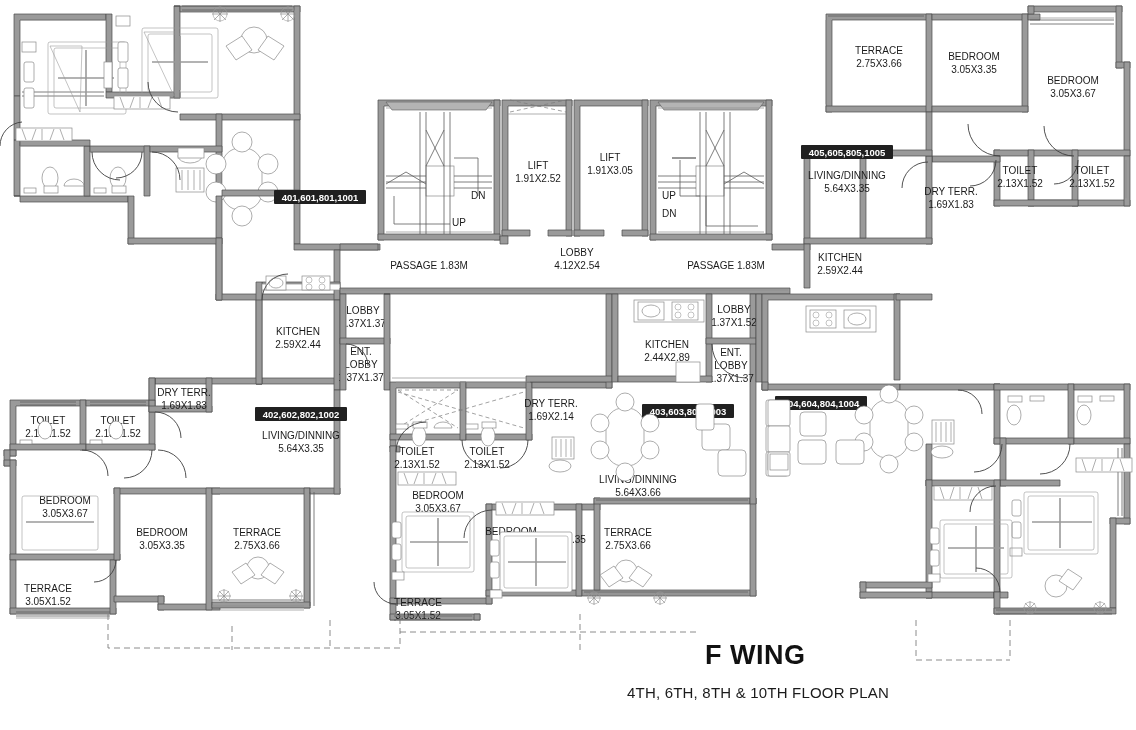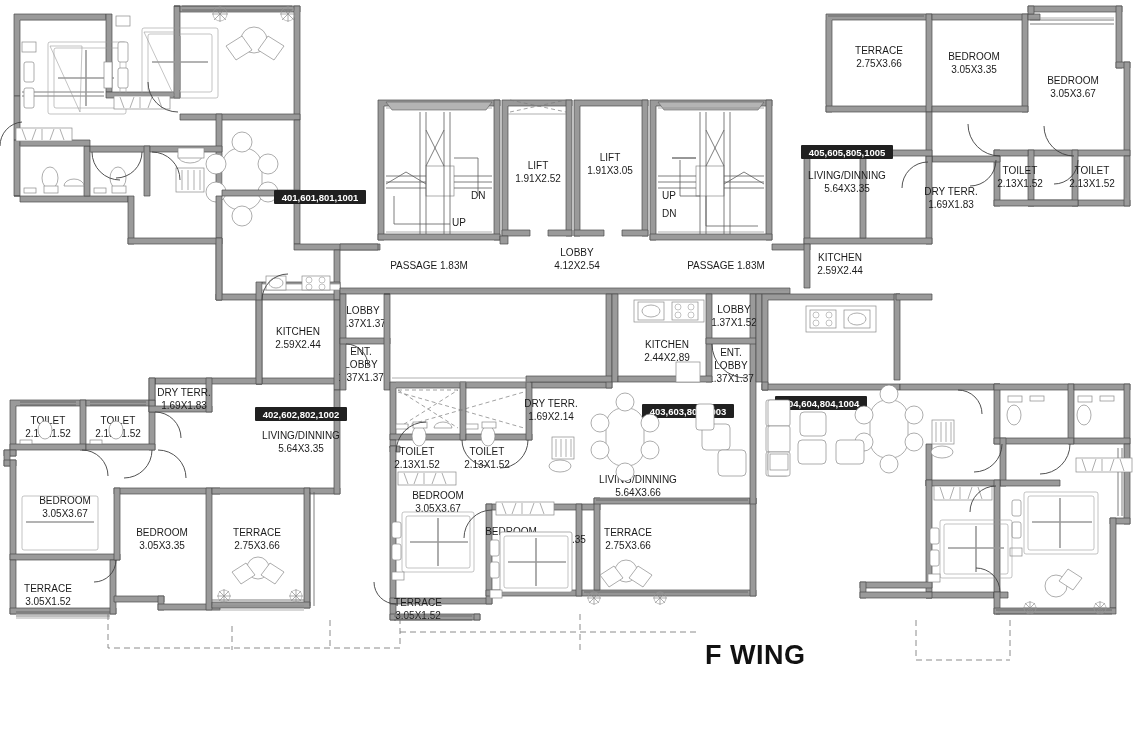--- a/index.html
+++ b/index.html
@@ -743,15 +743,16 @@
     <path class="wall" d="M149,378 L155,378 L155,400 L149,400 Z"></path>
     <path class="wall" d="M256,300 L262,300 L262,384 L256,384 Z"></path>
     <path class="wall" d="M762,382 L768,382 L768,390 L762,390 Z"></path>
     <path class="wall" d="M896,294 L932,294 L932,300 L896,300 Z"></path>
   </g>
 
 </svg>
 
 <div id="title-block">
   <div class="title-main" style="left:705px;top:640px;">F WING</div>
+  <div class="title-sub" style="left:627px;top:684px;">4TH, 6TH, 8TH  &amp; 10TH FLOOR PLAN</div>
 </div>
 
 </div>
 
 </body></html>

